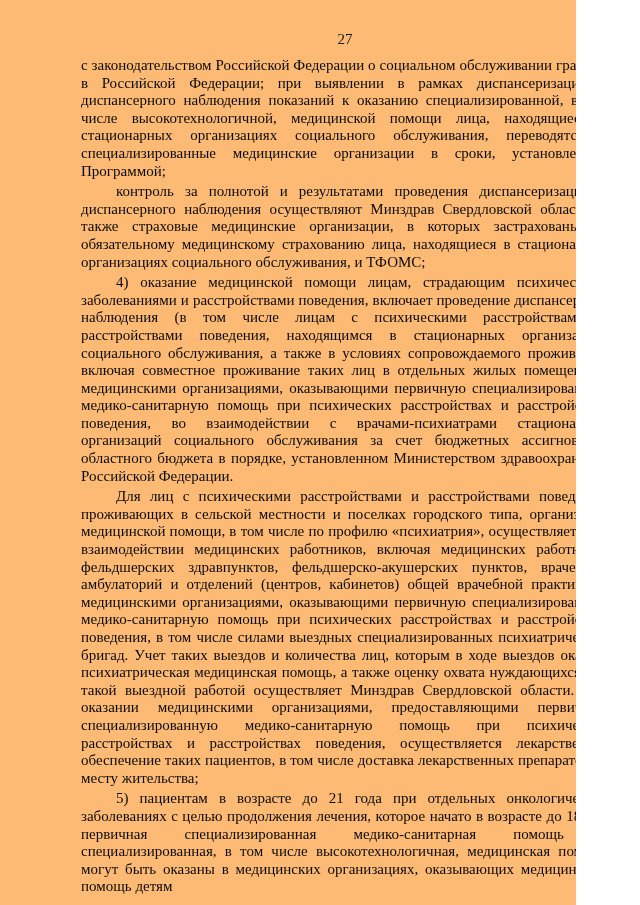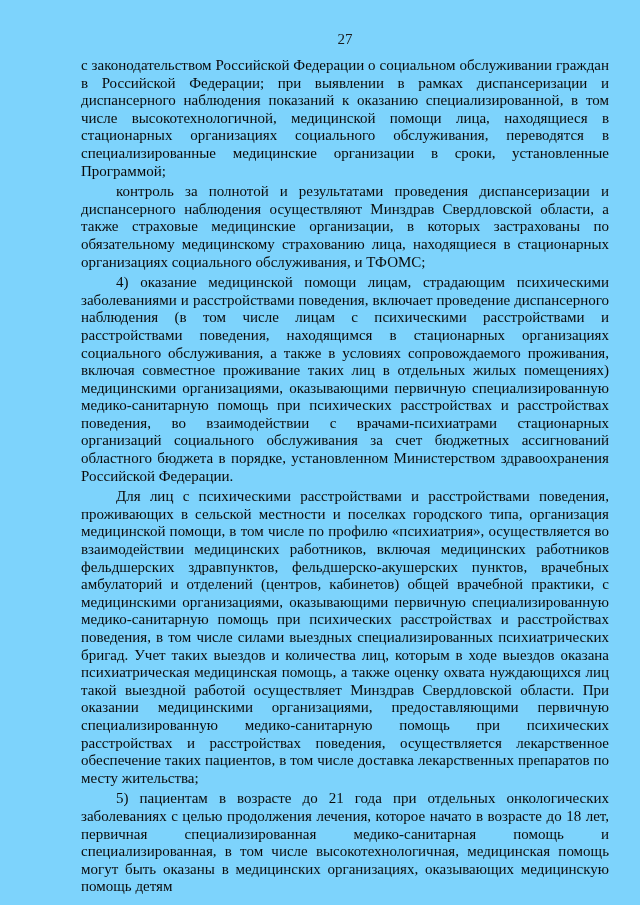--- a/index.html
+++ b/index.html
@@ -2,23 +2,23 @@
 <html lang="ru"><head>
 <meta charset="utf-8">
 <style>
   html, body {
     margin: 0;
     padding: 0;
     background: #ffffff;
   }
   .page {
     position: relative;
-    width: 640px;
+    width: 576px;
     height: 905px;
-    background: #7dd3fc;
+    background: #fdba74;
     color: #000000;
     font-family: "Liberation Serif", "DejaVu Serif", serif;
     overflow: hidden;
   }
   .page-number {
     position: absolute;
     top: 30px;
     left: 78px;
     width: 534px;
     text-align: center;

